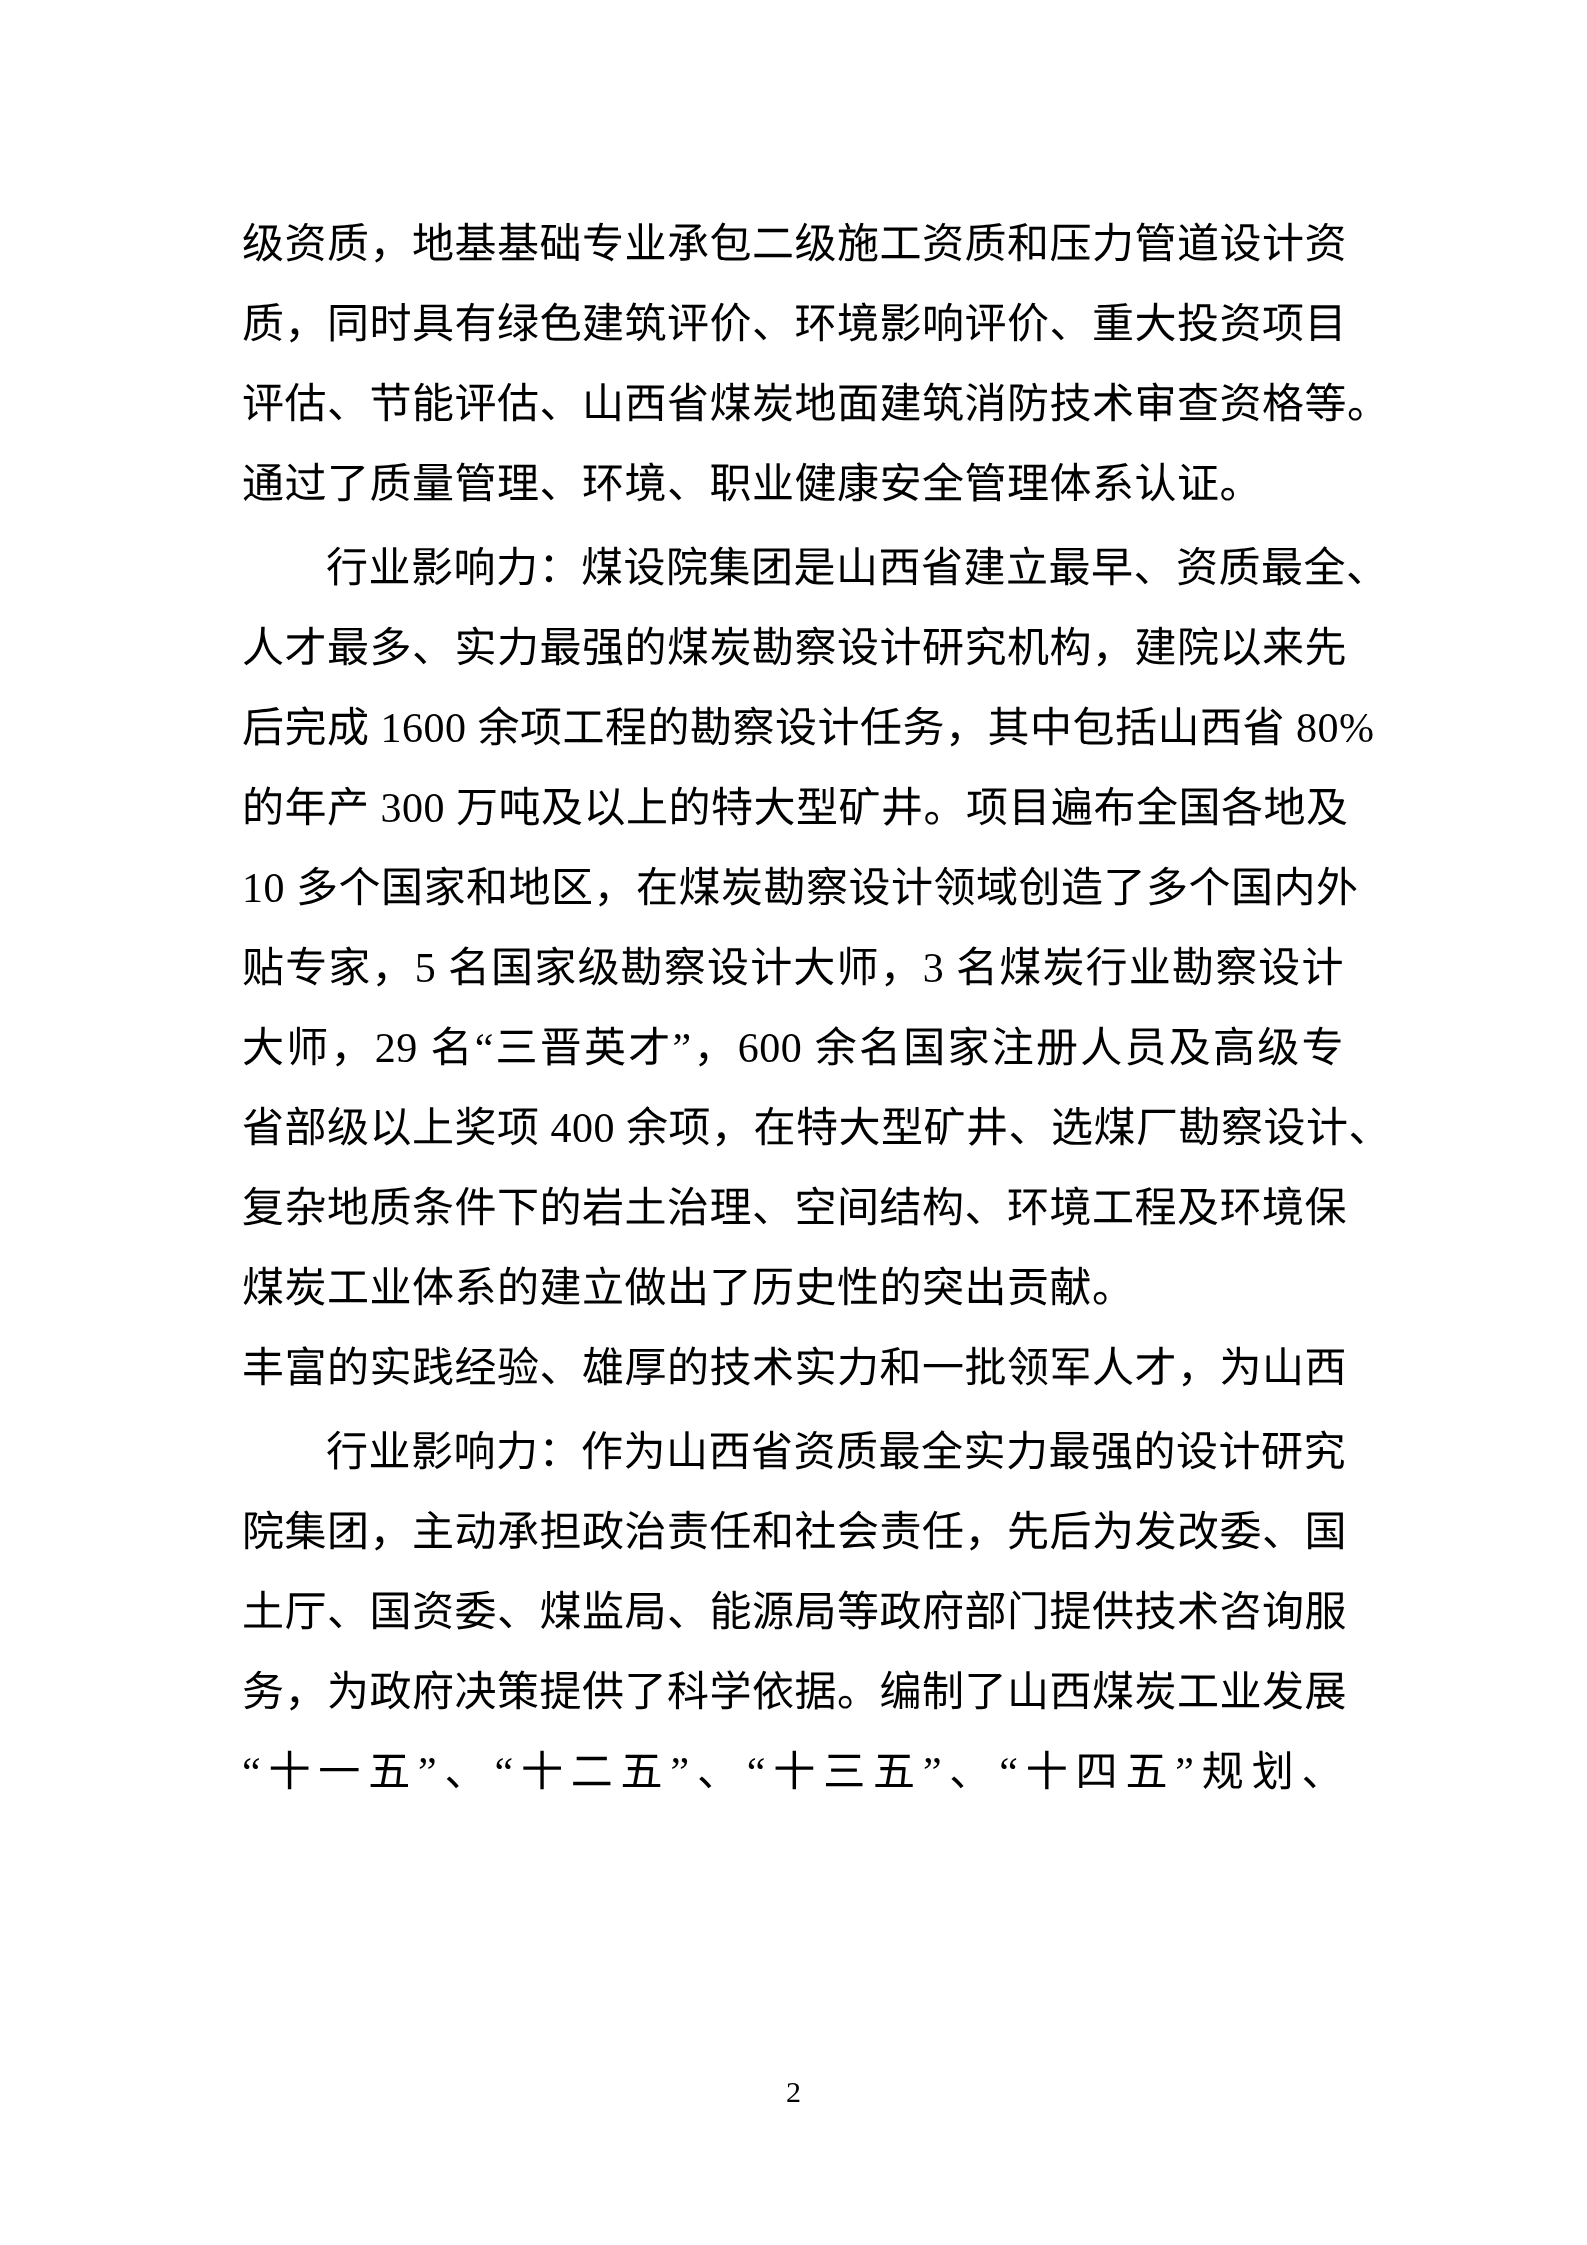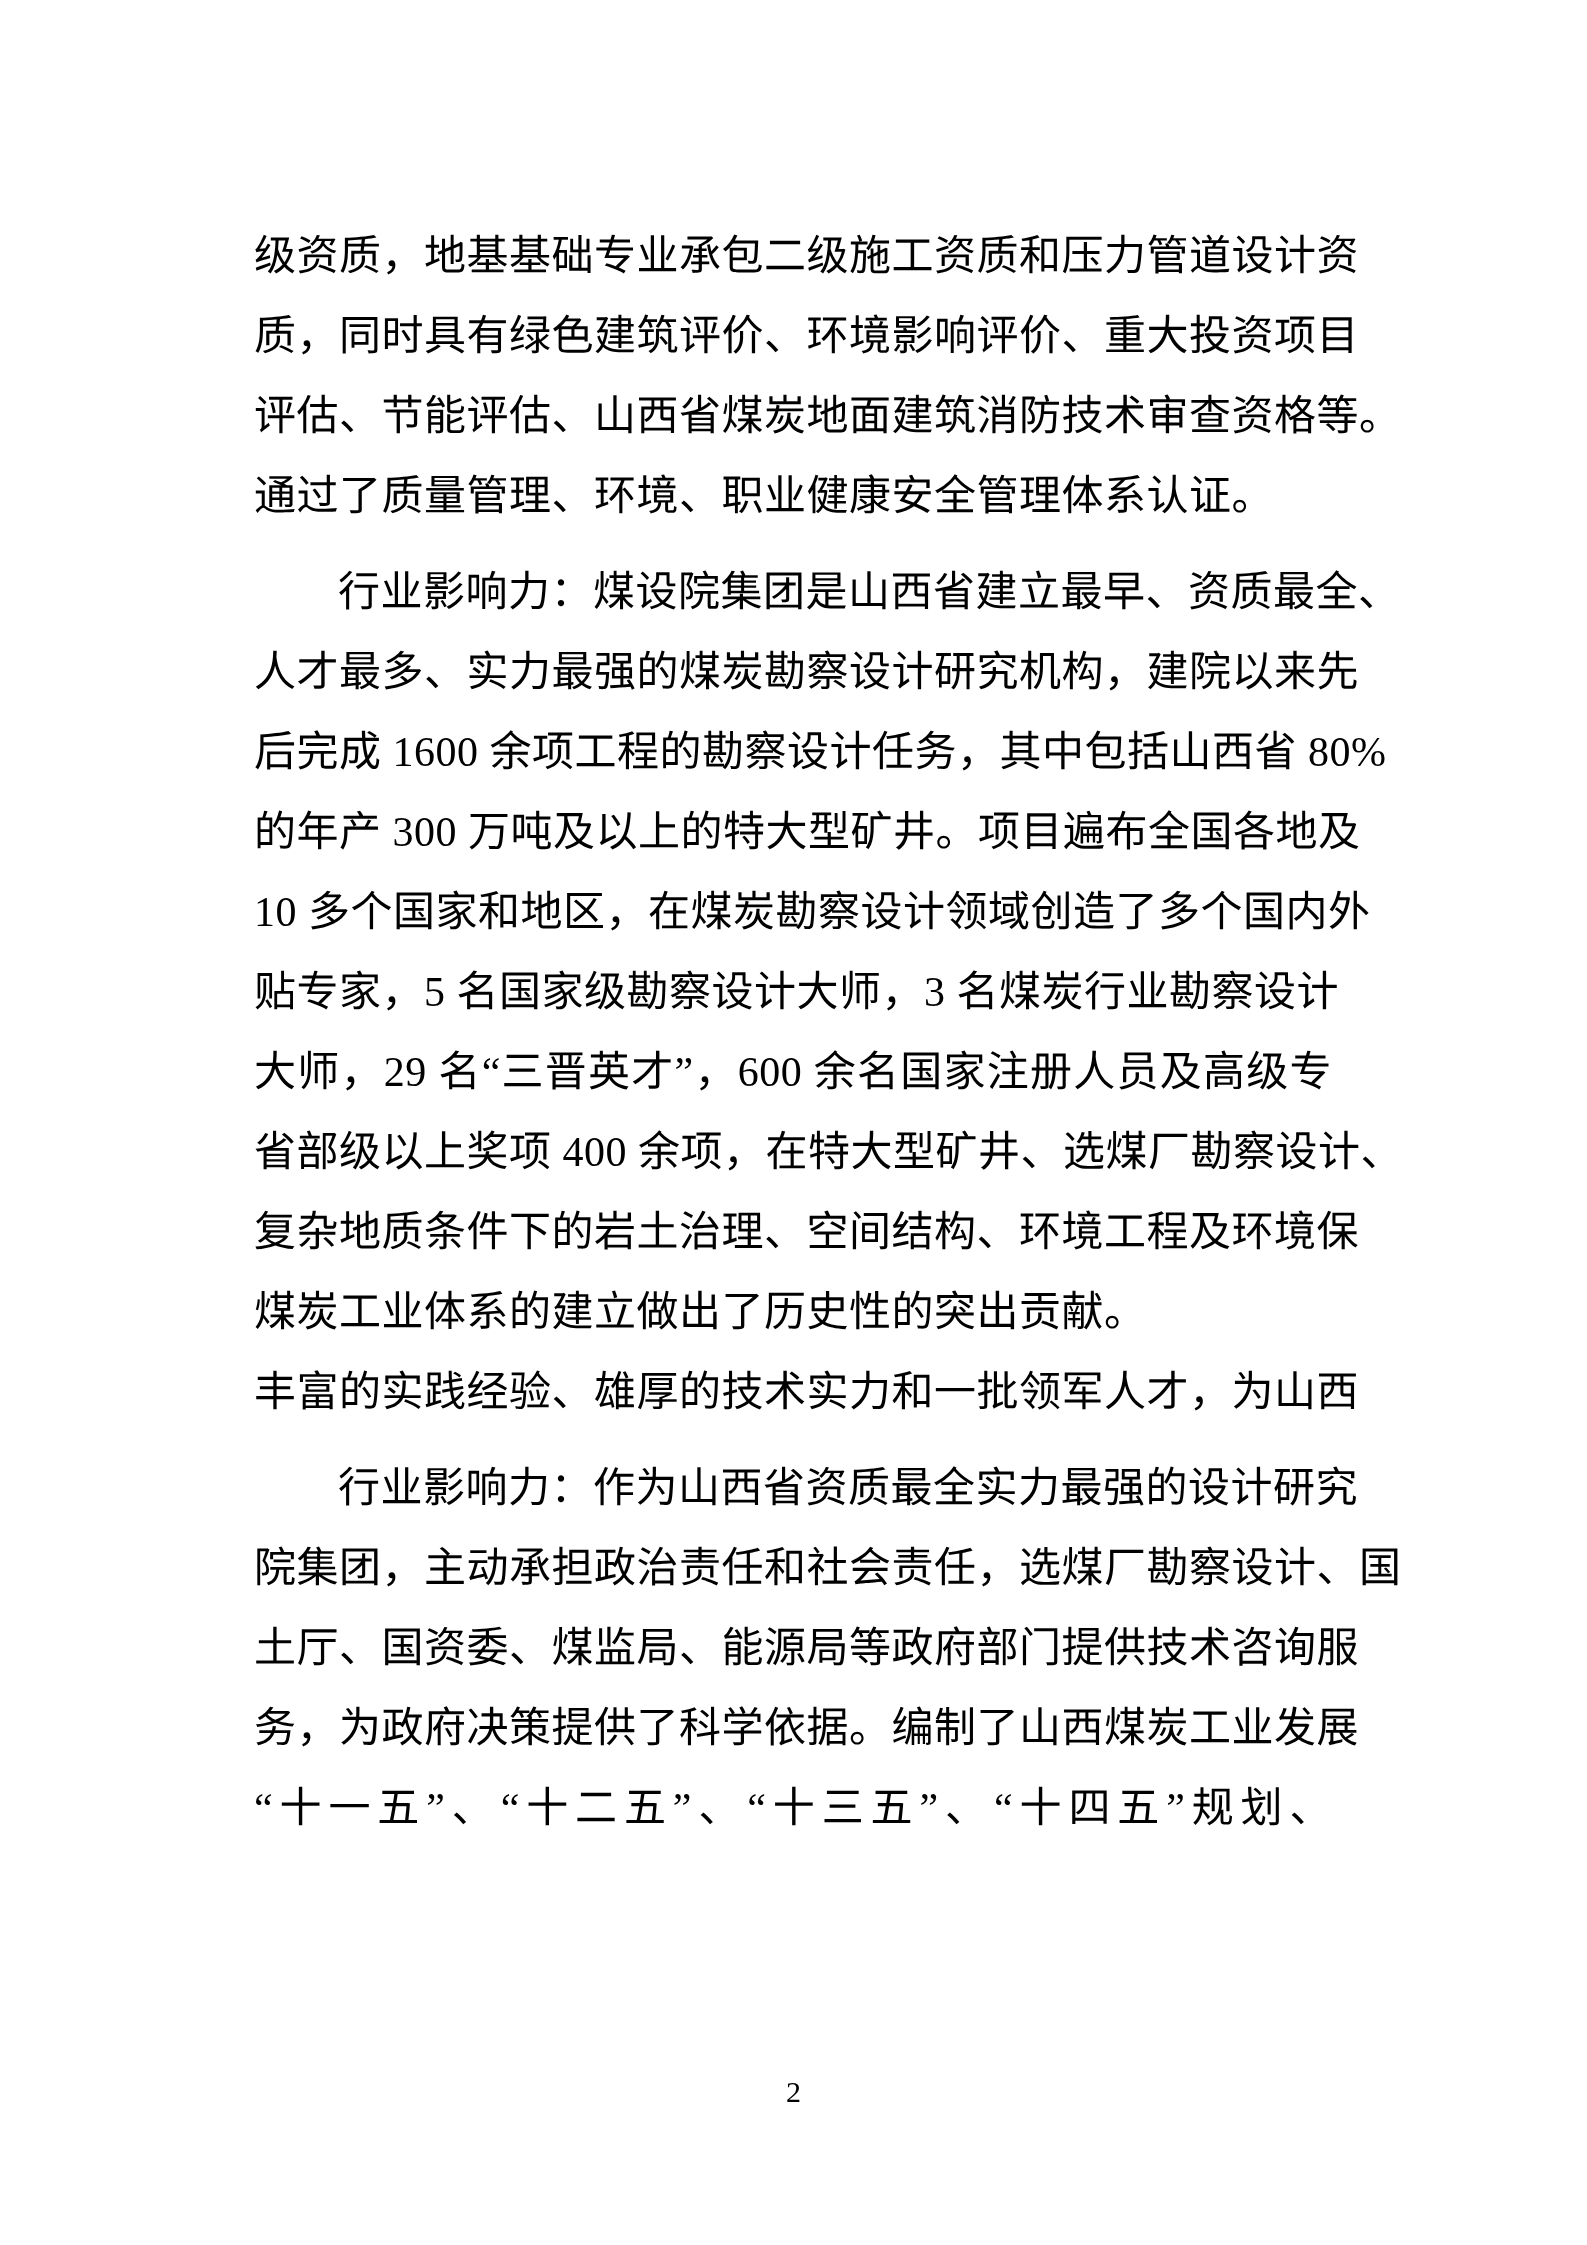--- a/index.html
+++ b/index.html
@@ -19,21 +19,21 @@
   .body-text {
     position: absolute;
     left: 238px;
     top: 200px;
     width: 1110px;
     font-size: 42px;
     line-height: 80px;
     letter-spacing: 0.5px;
   }
   .para {
-    margin: 16px;
+    margin: 4px;
     padding: 0;
     font-family: Liberation Serif, serif;
   }
   .line {
     white-space: nowrap;
     text-align: justify;
     text-align-last: justify;
     height: 80px;
   }
   .line.indent {
@@ -77,21 +77,21 @@
       <div class="line">贴专家，5 名国家级勘察设计大师，3 名煤炭行业勘察设计</div>
       <div class="line">大师，29 名“三晋英才”，600 余名国家注册人员及高级专</div>
       <div class="line">省部级以上奖项 400 余项，在特大型矿井、选煤厂勘察设计、</div>
       <div class="line">复杂地质条件下的岩土治理、空间结构、环境工程及环境保</div>
       <div class="line para-end">煤炭工业体系的建立做出了历史性的突出贡献。</div>
       <div class="line">丰富的实践经验、雄厚的技术实力和一批领军人才，为山西</div>
     </div>
 
     <div class="para">
       <div class="line indent">行业影响力：作为山西省资质最全实力最强的设计研究</div>
-      <div class="line">院集团，主动承担政治责任和社会责任，选煤厂勘察设计、国</div>
+      <div class="line">院集团，主动承担政治责任和社会责任，先后为发改委、国</div>
       <div class="line">土厅、国资委、煤监局、能源局等政府部门提供技术咨询服</div>
       <div class="line">务，为政府决策提供了科学依据。编制了山西煤炭工业发展</div>
       <div class="line">“十一五”、“十二五”、“十三五”、“十四五”规划、</div>
     </div>
 
   </div>
 
   <div class="page-number">2</div>
 
 </div>

